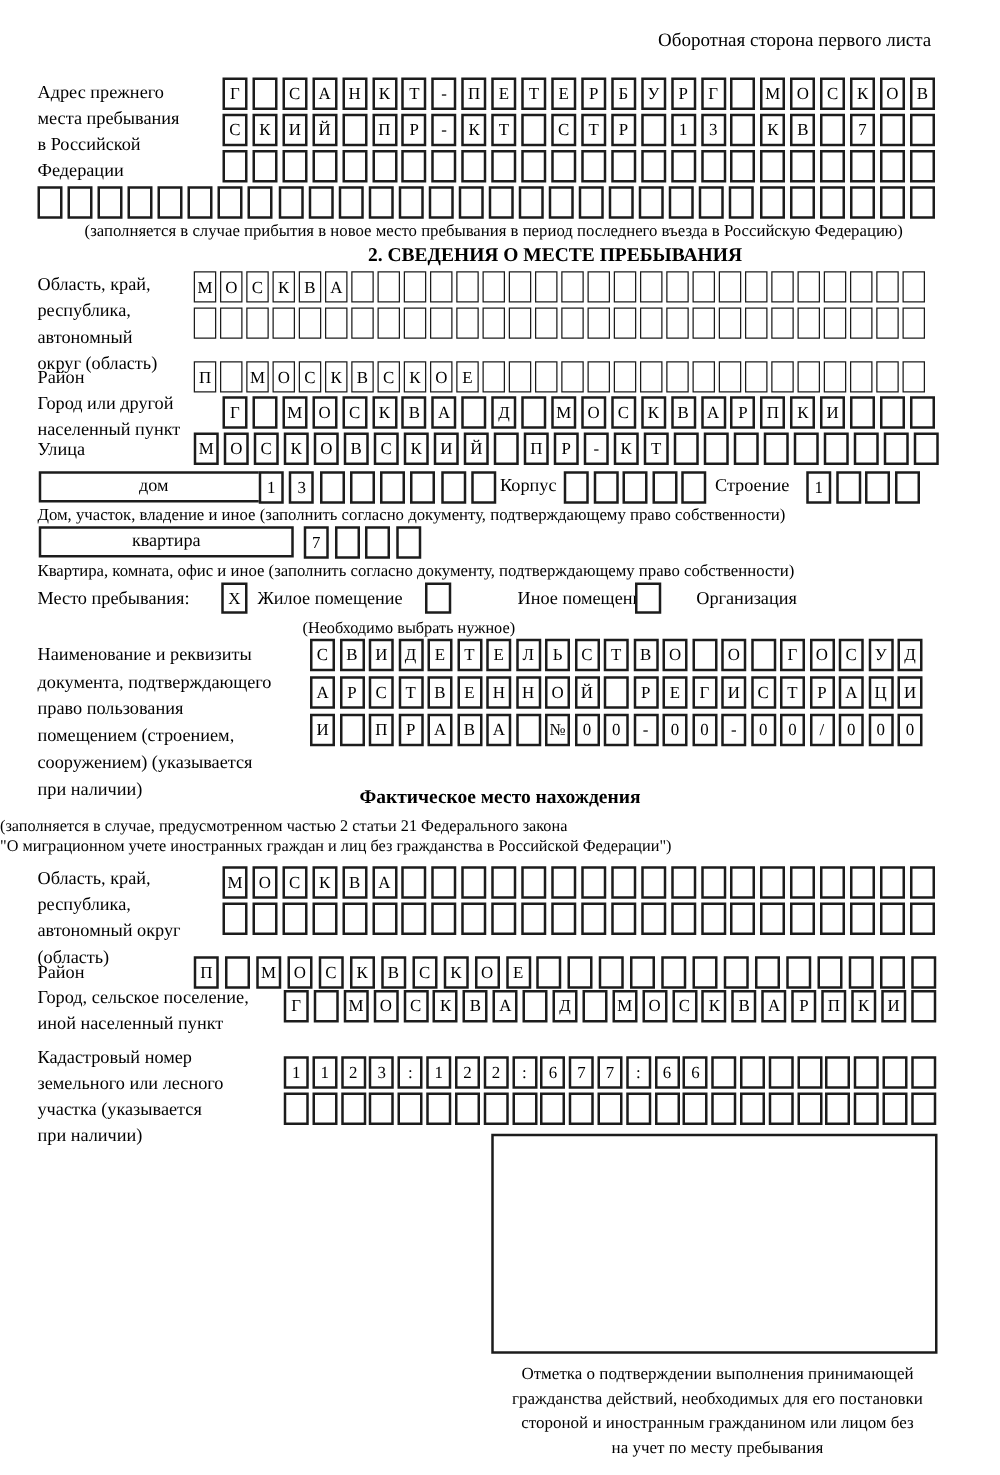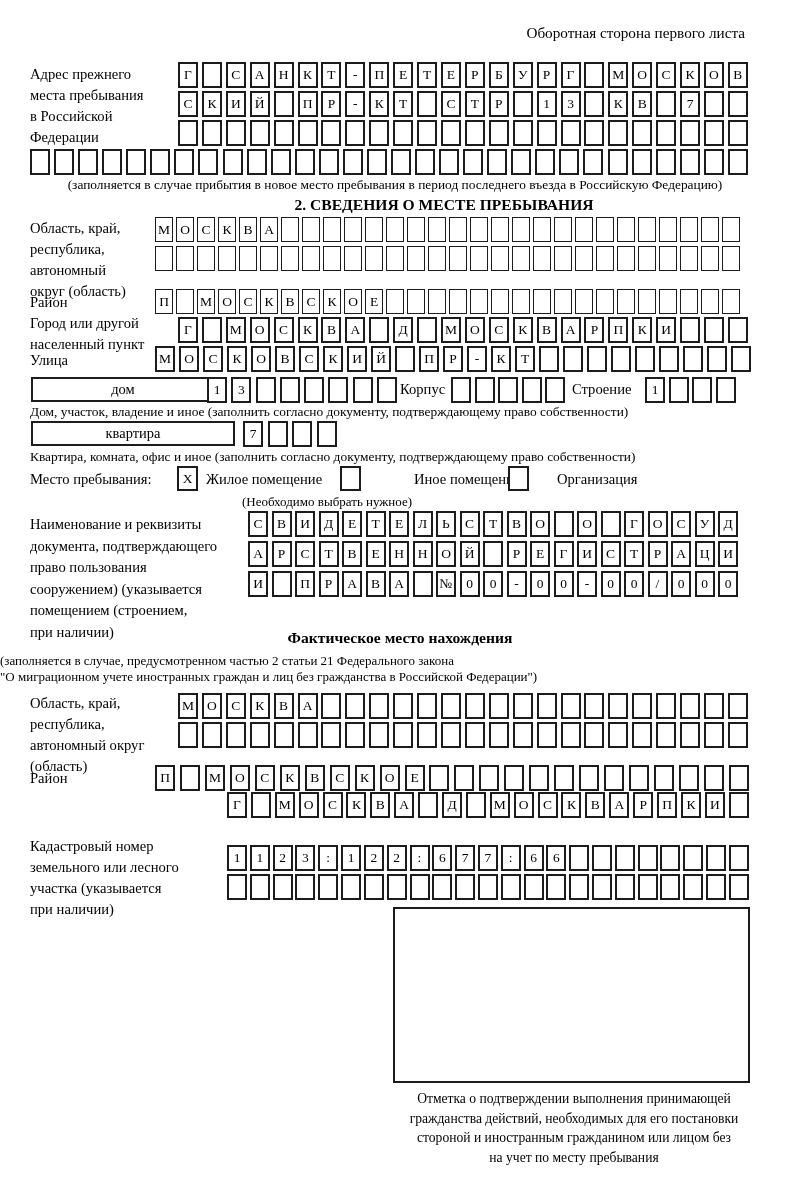--- a/index.html
+++ b/index.html
@@ -351,22 +351,22 @@
   <div class="abs cb" style="left:340px;top:466px;"></div>
   <div class="abs label" style="left:374px;top:469px;margin-left:40px;">Иное помещение</div>
   <div class="abs cb" style="left:508px;top:466px;"></div>
   <div class="abs label" style="left:557px;top:469px;">Организация</div>
   <div class="abs cap" style="left:242px;top:494px;font-size:13px;">(Необходимо выбрать нужное)</div>
 
   <div class="abs label" style="left:30px;top:514px;width:218px;line-height:21.5px;">
       <div>Наименование и реквизиты</div>
       <div>документа, подтверждающего</div>
       <div>право пользования</div>
+      <div>помещением (строением,</div>
       <div>сооружением) (указывается</div>
-      <div>помещением (строением,</div>
       <div>при наличии)</div>
     </div>
   <div class="abs cells doc" style="left:248px;top:511px;width:490px;">
       <div class="cell">С</div>
       <div class="cell">В</div>
       <div class="cell">И</div>
       <div class="cell">Д</div>
       <div class="cell">Е</div>
       <div class="cell">Т</div>
       <div class="cell">Е</div>
@@ -516,20 +516,24 @@
       <div class="cell"></div>
       <div class="cell"></div>
       <div class="cell"></div>
       <div class="cell"></div>
       <div class="cell"></div>
       <div class="cell"></div>
       <div class="cell"></div>
       <div class="cell"></div>
     </div>
 
+  <div class="abs label" style="left:30px;top:788px;width:197px;">
+      <div>Город, сельское поселение,</div>
+      <div>иной населенный пункт</div>
+    </div>
   <div class="abs cells" style="left:227px;top:792px;width:522px;">
       <div class="cell">Г</div>
       <div class="cell"></div>
       <div class="cell">М</div>
       <div class="cell">О</div>
       <div class="cell">С</div>
       <div class="cell">К</div>
       <div class="cell">В</div>
       <div class="cell">А</div>
       <div class="cell"></div>

